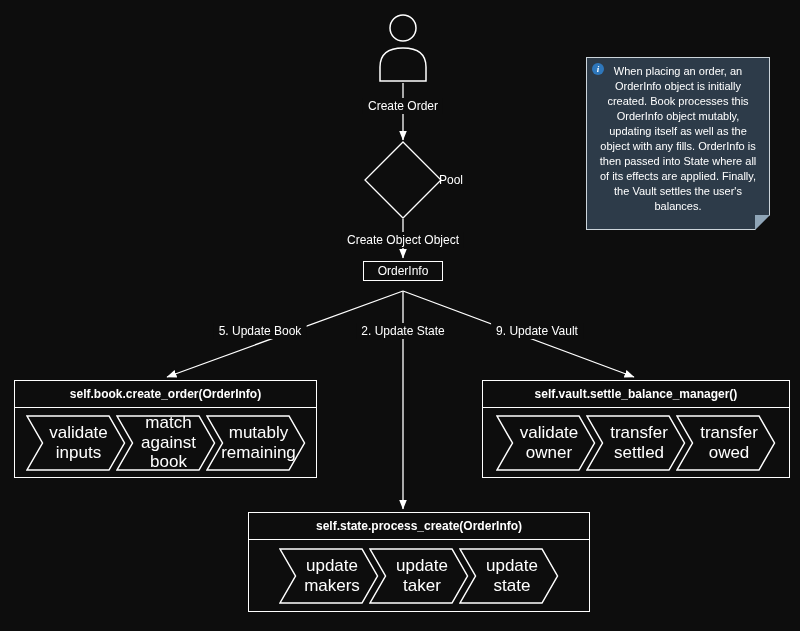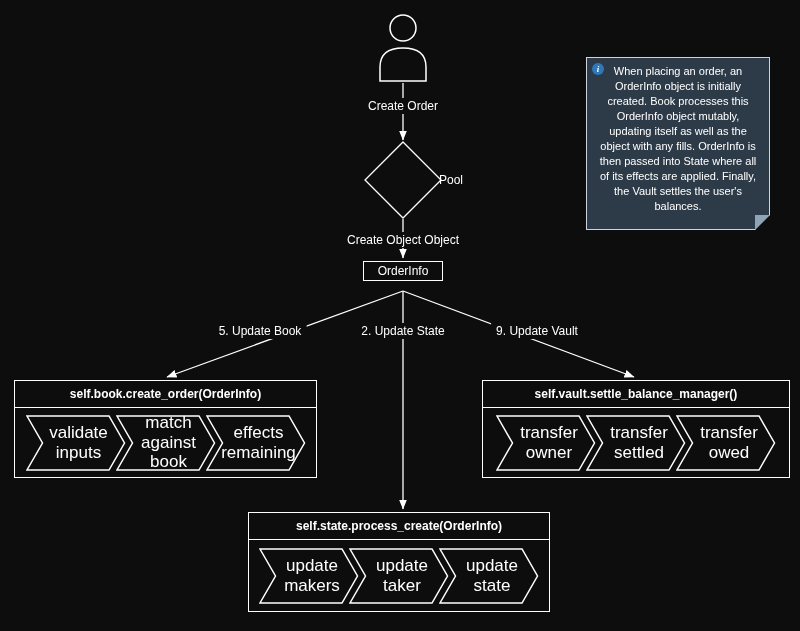--- a/index.html
+++ b/index.html
@@ -86,50 +86,50 @@
       <div class="chev">
         <svg viewBox="0 0 100 56" preserveAspectRatio="none">
           <path class="shape" stroke-width="1.5" d="M1,1 L83,1 L98.5,28 L83,55 L1,55 L16.5,28 Z"></path>
           </svg>
         <span class="chev-label">match against book</span>
       </div>
       <div class="chev">
         <svg viewBox="0 0 100 56" preserveAspectRatio="none">
           <path class="shape" stroke-width="1.5" d="M1,1 L83,1 L98.5,28 L83,55 L1,55 L16.5,28 Z"></path>
           </svg>
-        <span class="chev-label">effects remaining</span>
+        <span class="chev-label">mutably remaining</span>
       </div>
     </div>
   </div>
 
   <div class="proc" style="left:482px;top:380px;width:308px;height:98px">
     <div class="proc-title">self.vault.settle_balance_manager()</div>
     <div class="chev-row">
       <div class="chev">
         <svg viewBox="0 0 100 56" preserveAspectRatio="none">
           <path class="shape" stroke-width="1.5" d="M1,1 L83,1 L98.5,28 L83,55 L1,55 L16.5,28 Z"></path>
           </svg>
-        <span class="chev-label">transfer owner</span>
+        <span class="chev-label">validate owner</span>
       </div>
       <div class="chev">
         <svg viewBox="0 0 100 56" preserveAspectRatio="none">
           <path class="shape" stroke-width="1.5" d="M1,1 L83,1 L98.5,28 L83,55 L1,55 L16.5,28 Z"></path>
           </svg>
         <span class="chev-label">transfer settled</span>
       </div>
       <div class="chev">
         <svg viewBox="0 0 100 56" preserveAspectRatio="none">
           <path class="shape" stroke-width="1.5" d="M1,1 L83,1 L98.5,28 L83,55 L1,55 L16.5,28 Z"></path>
           </svg>
         <span class="chev-label">transfer owed</span>
       </div>
     </div>
   </div>
 
-  <div class="proc" style="left:248px;top:512px;width:302px;height:100px">
+  <div class="proc" style="left:248px;top:512px;width:342px;height:100px">
     <div class="proc-title">self.state.process_create(OrderInfo)</div>
     <div class="chev-row">
       <div class="chev">
         <svg viewBox="0 0 100 56" preserveAspectRatio="none">
           <path class="shape" stroke-width="1.5" d="M1,1 L83,1 L98.5,28 L83,55 L1,55 L16.5,28 Z"></path>
           </svg>
         <span class="chev-label">update makers</span>
       </div>
       <div class="chev">
         <svg viewBox="0 0 100 56" preserveAspectRatio="none">

